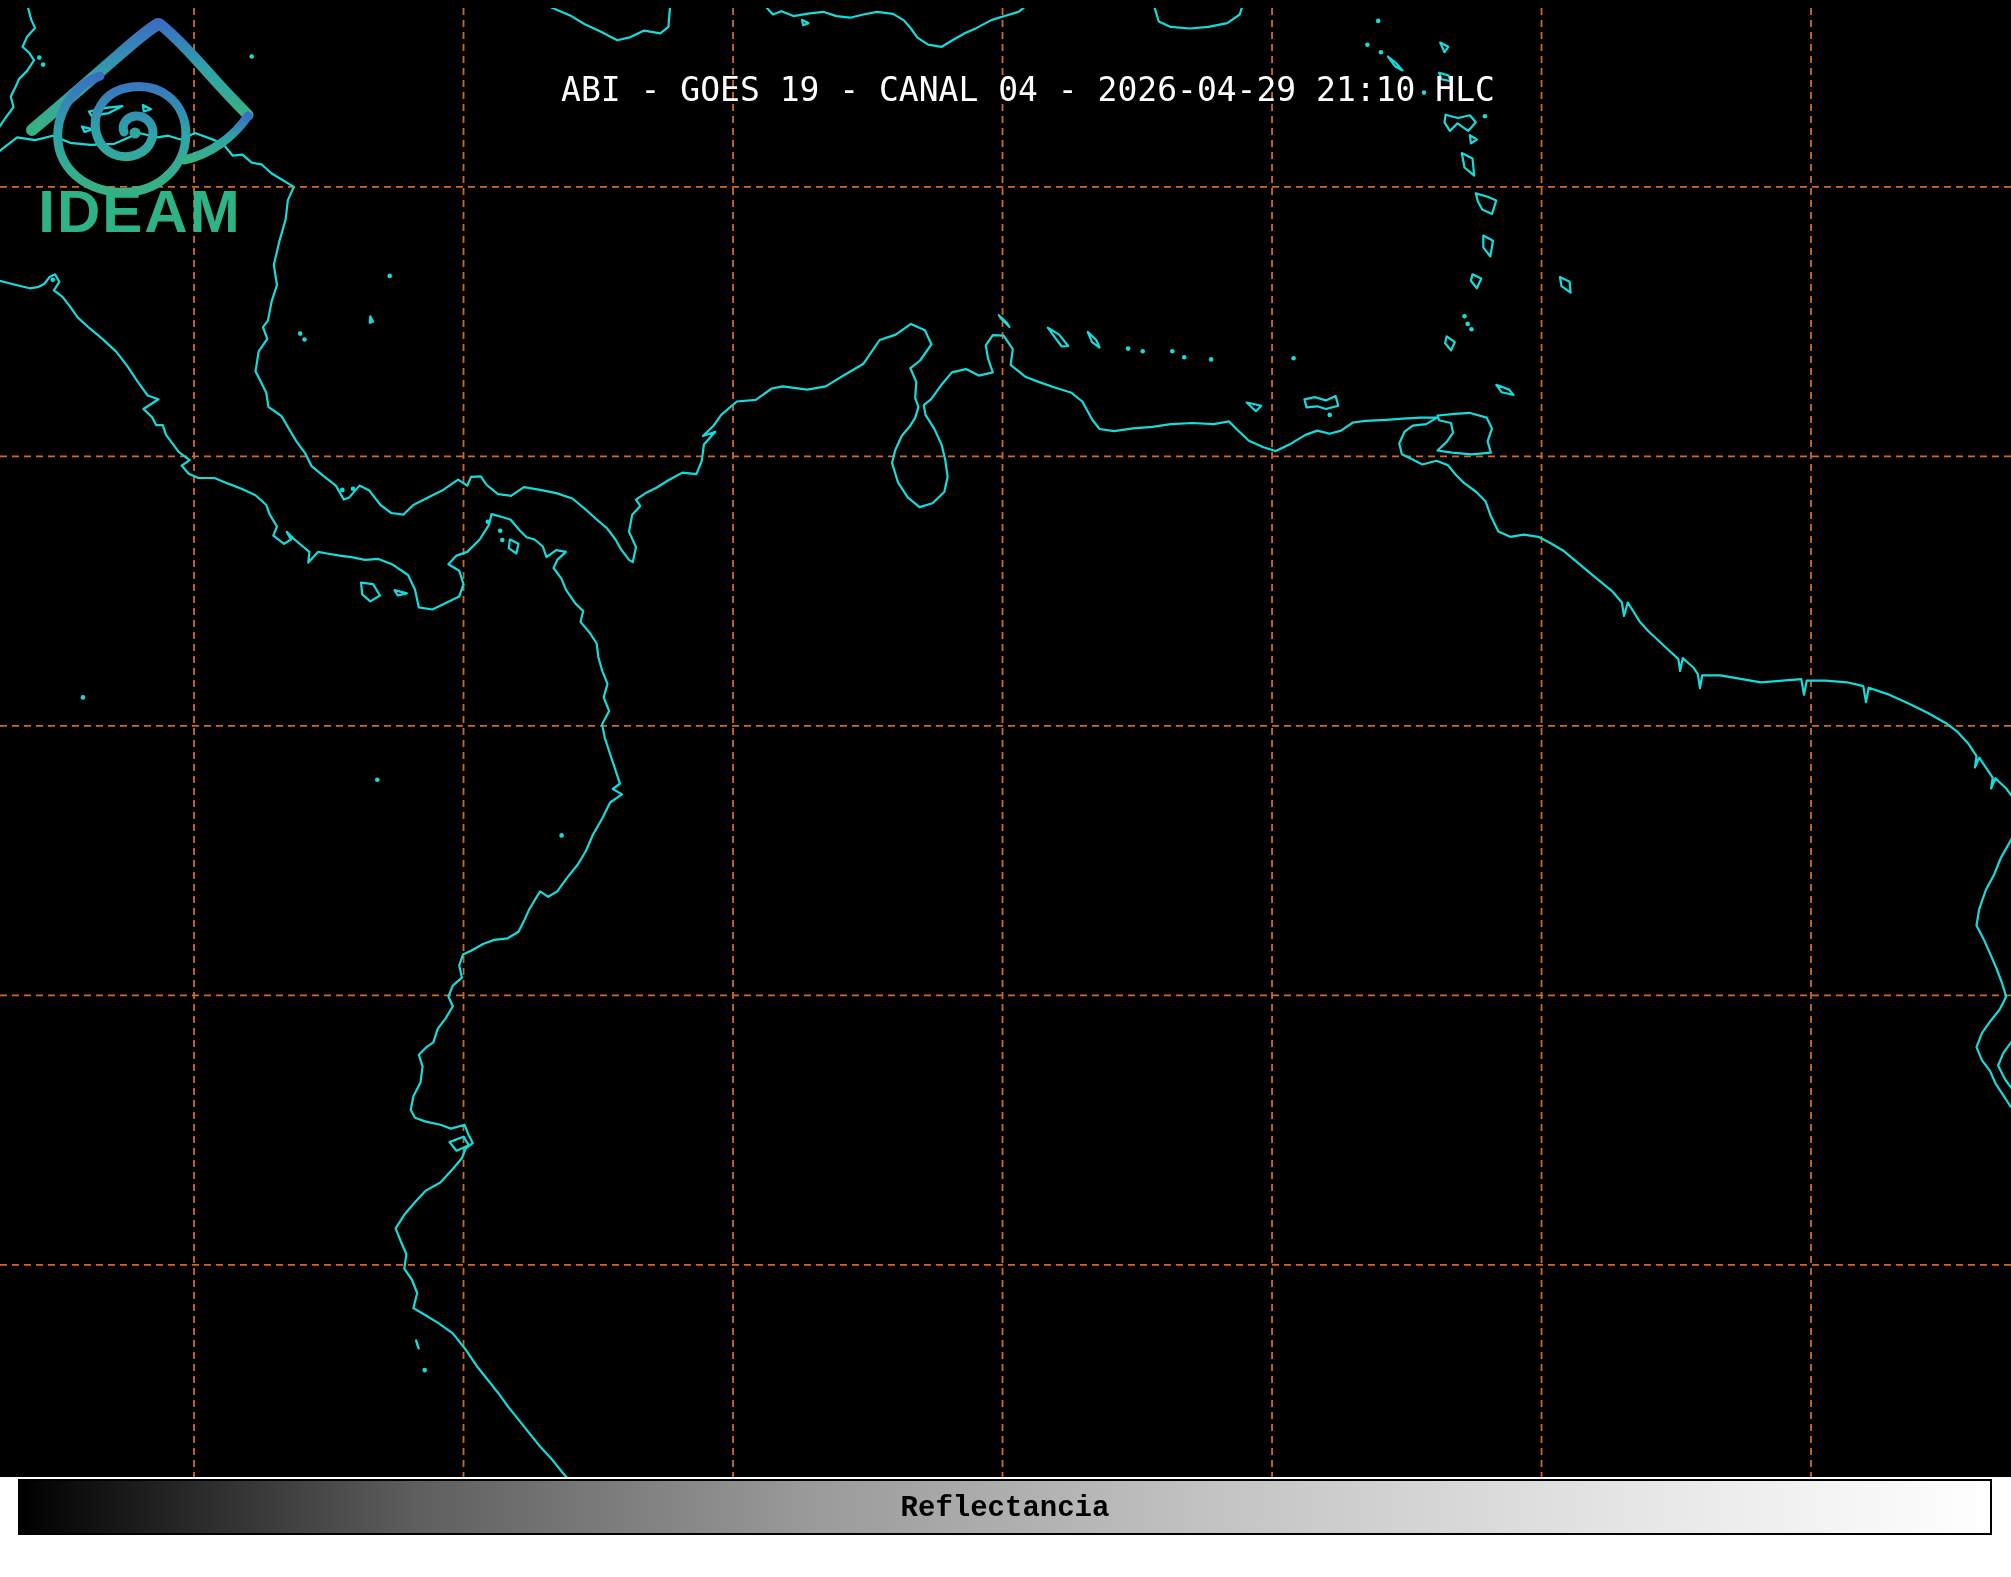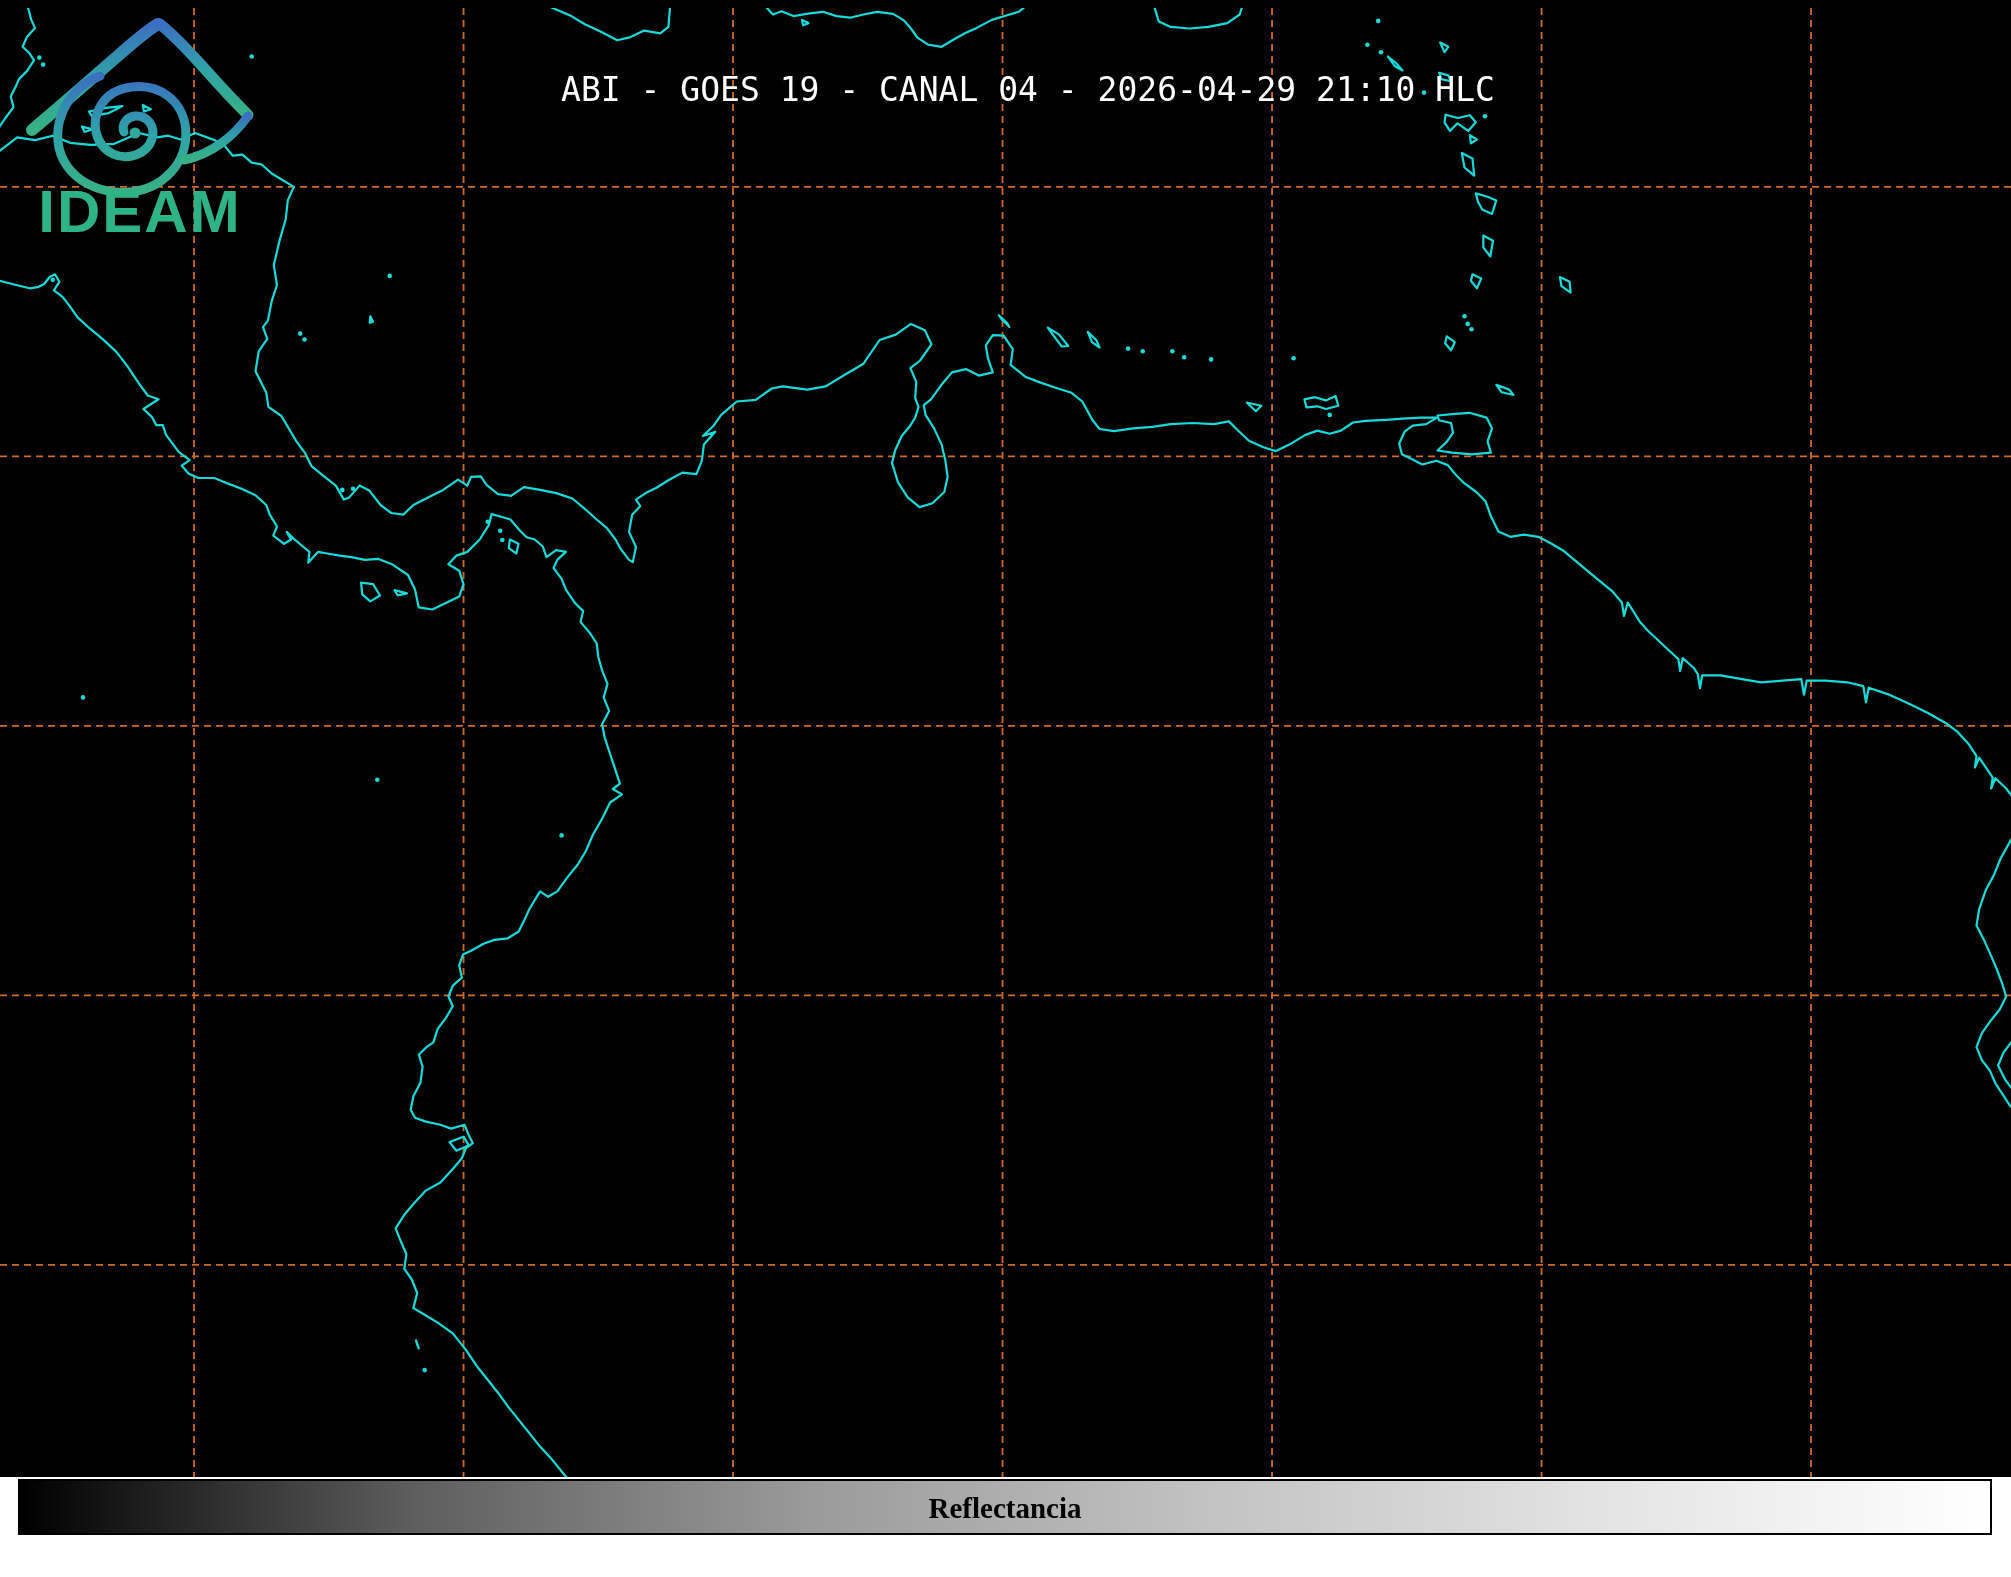--- a/index.html
+++ b/index.html
@@ -17,21 +17,21 @@
   #bottom-band{
     position:absolute;left:0;top:1477px;width:2011px;height:100px;background:#ffffff;
   }
   #cbar{
     position:absolute;left:18px;top:1479px;width:1970px;height:52px;
     border:2px solid #000;
     background:linear-gradient(to right,#000000 0%,#5e5e5e 20%,#9a9a9a 40%,#c2c2c2 60%,#e3e3e3 80%,#ffffff 100%);
   }
   #cbar-label{
     position:absolute;left:1005px;top:1492px;transform:translateX(-50%);
-    color:#000;font-weight:bold;font-size:29px;font-family:Liberation Serif, serif;
+    color:#000;font-weight:bold;font-size:29px;font-family:Liberation Mono, monospace;
     z-index:6;white-space:pre;
   }
   #logo{position:absolute;left:1640px;top:1238px;width:290px;height:240px;z-index:4;}
 </style>
 </head>
 <body>
 
 <div id="map">
   <svg id="map-svg" width="2011" height="1477" viewBox="0 0 2011 1477">
       <line x1="194.03999999999968" y1="0" x2="194.03999999999968" y2="1477" stroke="#cf6a25" stroke-width="1.8" stroke-dasharray="7 5"></line>

